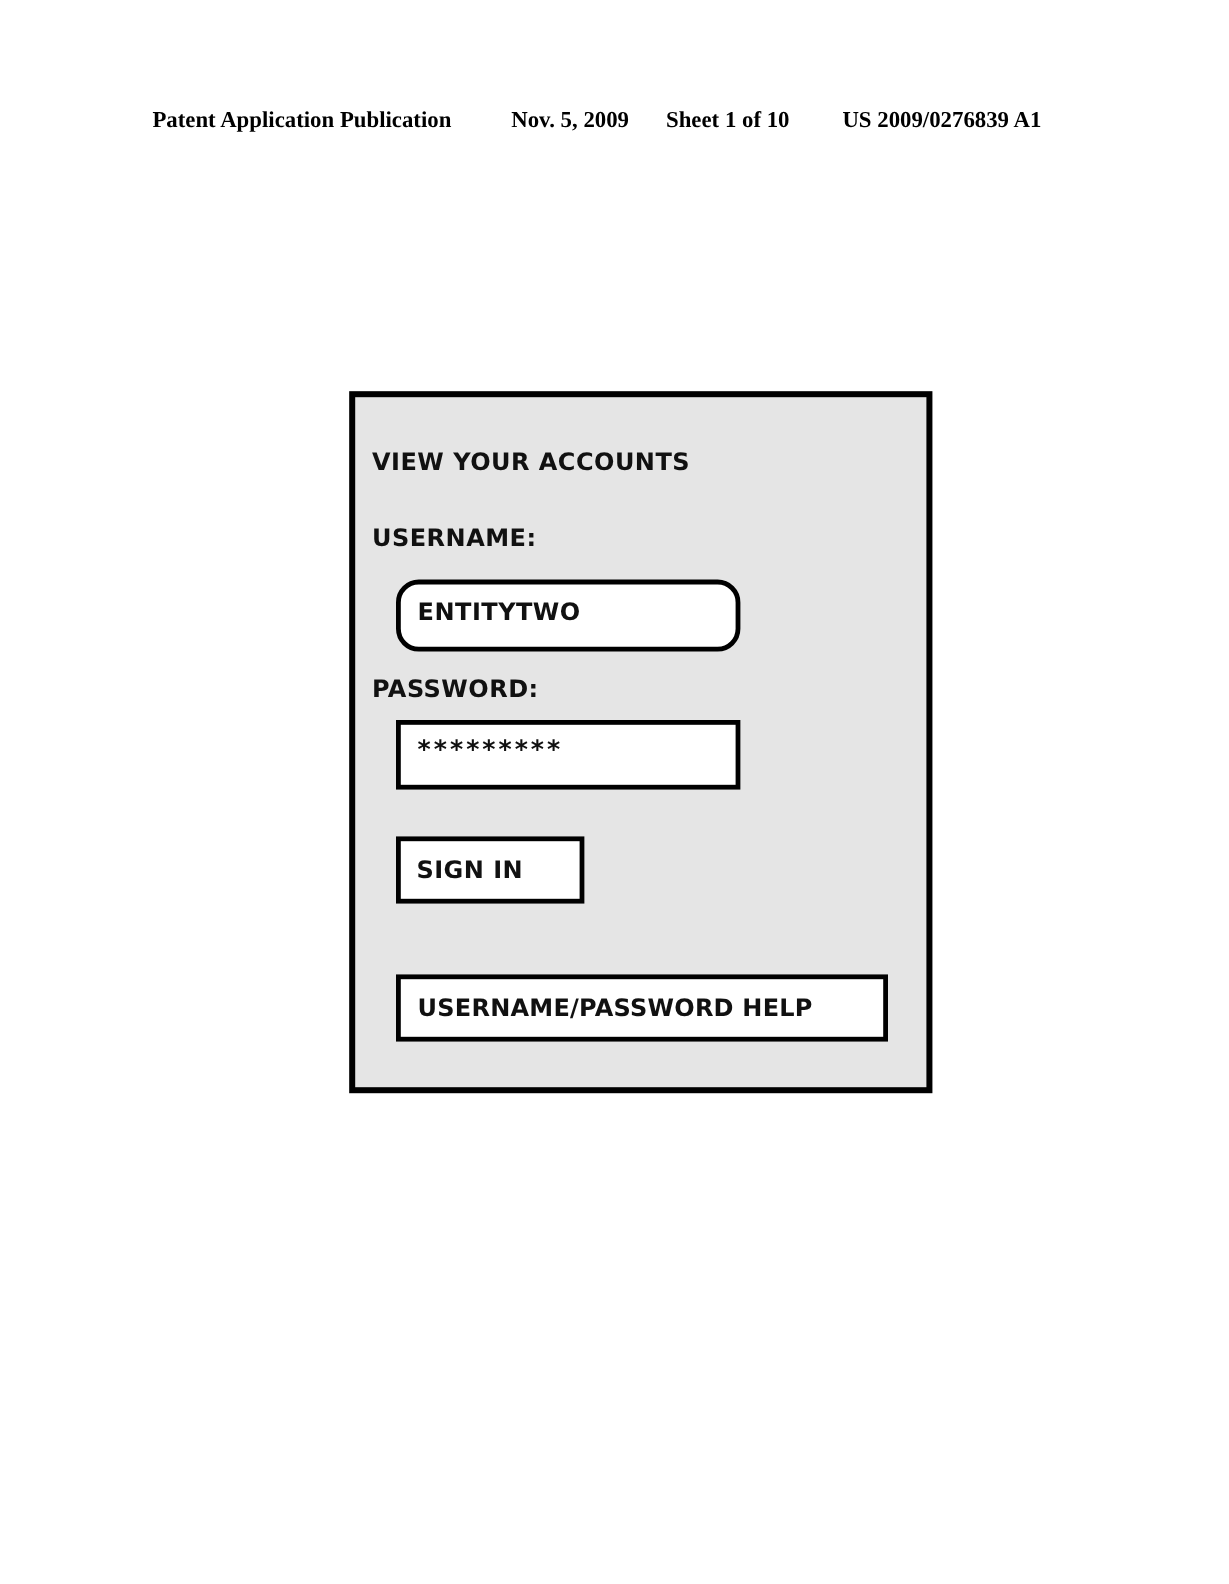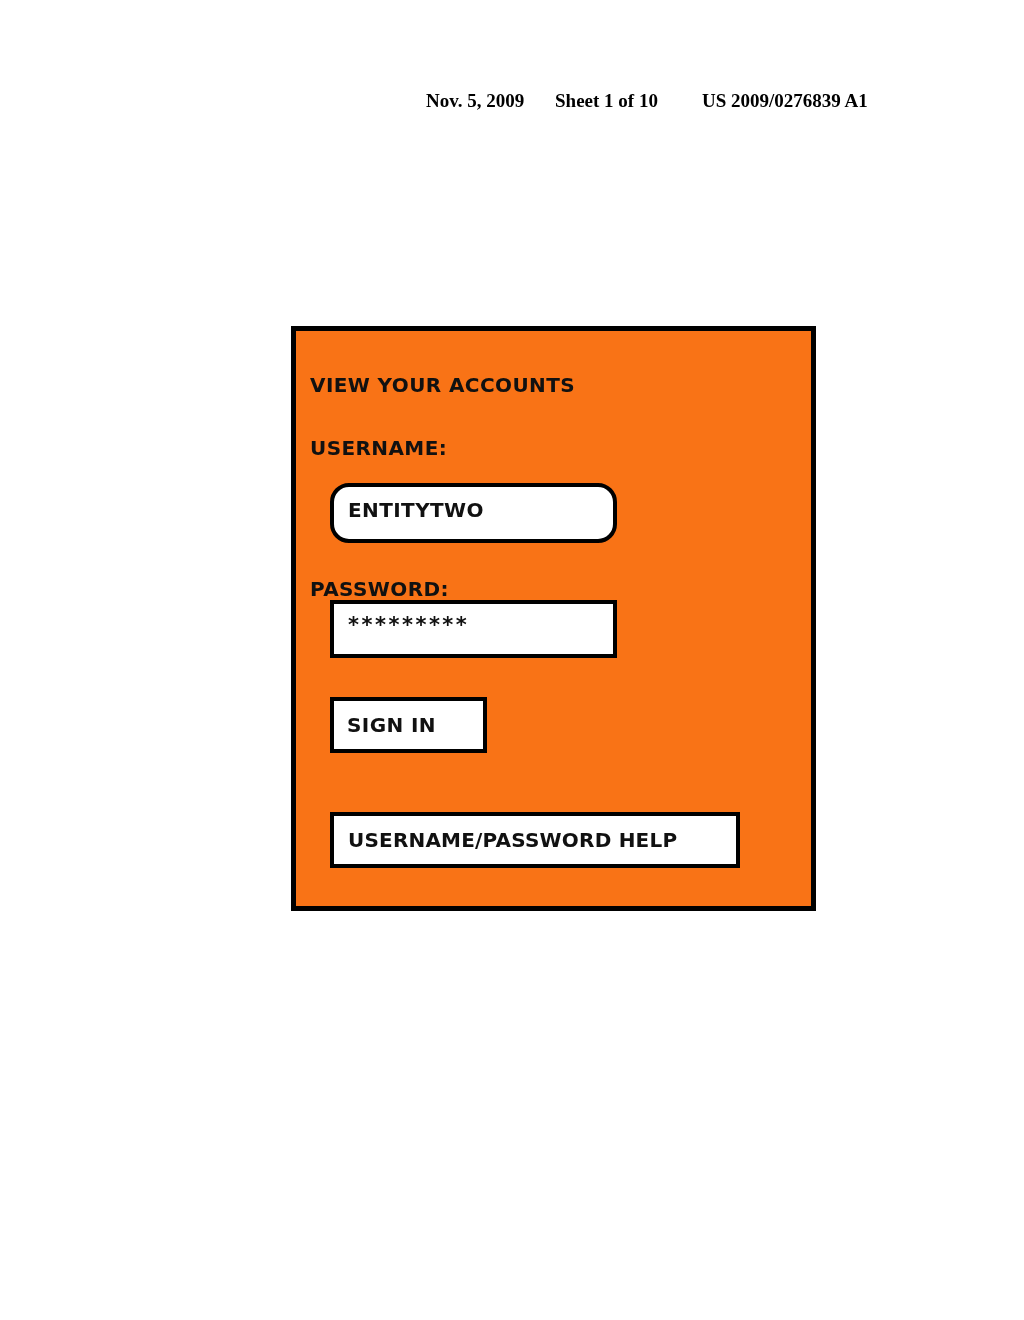--- a/index.html
+++ b/index.html
@@ -48,25 +48,25 @@
     top: 0;
     width: 1024px;
     height: 1320px;
   }
 
   
   .login-window {
     position: absolute;
     left: 291px;
     top: 326px;
-    width: 525px;
+    width: 486px;
     height: 585px;
     box-sizing: border-box;
     border: 5px solid #000000;
-    background: #f97316;
+    background: #e5e5e5;
   }
 
   
   .ui-text {
     font-family: "DejaVu Sans", sans-serif;
     font-weight: bold;
     color: #111111;
     letter-spacing: 0.4px;
     white-space: nowrap;
   }
@@ -79,21 +79,21 @@
     line-height: 24px;
   }
 
   .field-label {
     position: absolute;
     left: 14px;
     font-size: 20px;
     line-height: 24px;
   }
   .label-username { top: 105px; }
-  .label-password { top: 246px; }
+  .label-password { top: 231px; }
 
   
   .box-control {
     position: absolute;
     box-sizing: border-box;
     border: 4px solid #000000;
     background: #ffffff;
   }
 
   .input-username {
@@ -171,20 +171,21 @@
     line-height: 58px;
     letter-spacing: 0.5px;
     color: #111111;
     white-space: nowrap;
   }
 </style>
 </head>
 <body>
 
 <div class="patent-header">
+  <span class="hdr-seg hdr-pub">Patent Application Publication</span>
   <span class="hdr-seg hdr-date">Nov. 5, 2009</span>
   <span class="hdr-seg hdr-sheet">Sheet 1 of 10</span>
   <span class="hdr-seg hdr-number">US 2009/0276839 A1</span>
 </div>
 
 <div class="figure">
 
   <div class="login-window">
 
     <div class="ui-text screen-title">VIEW YOUR ACCOUNTS</div>

